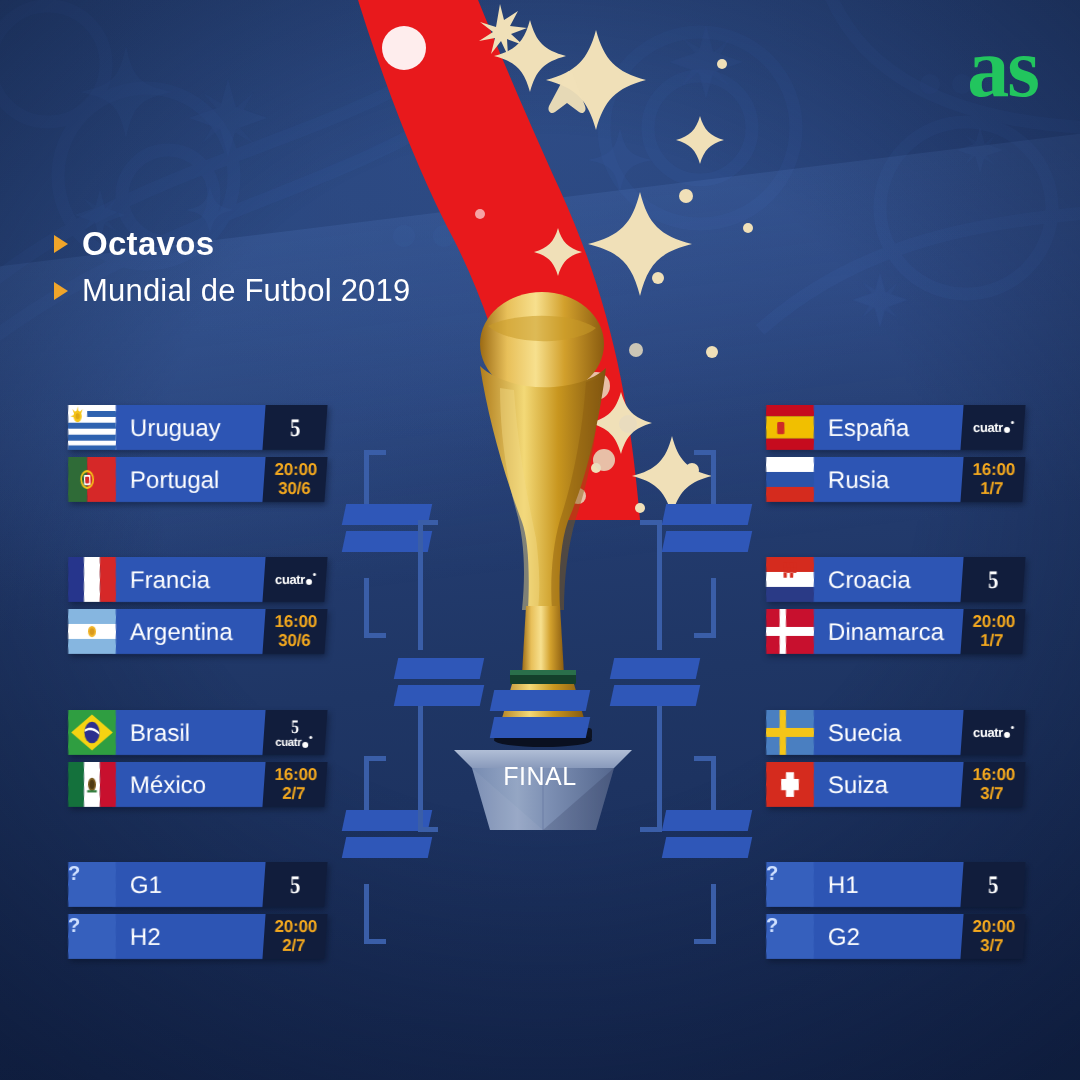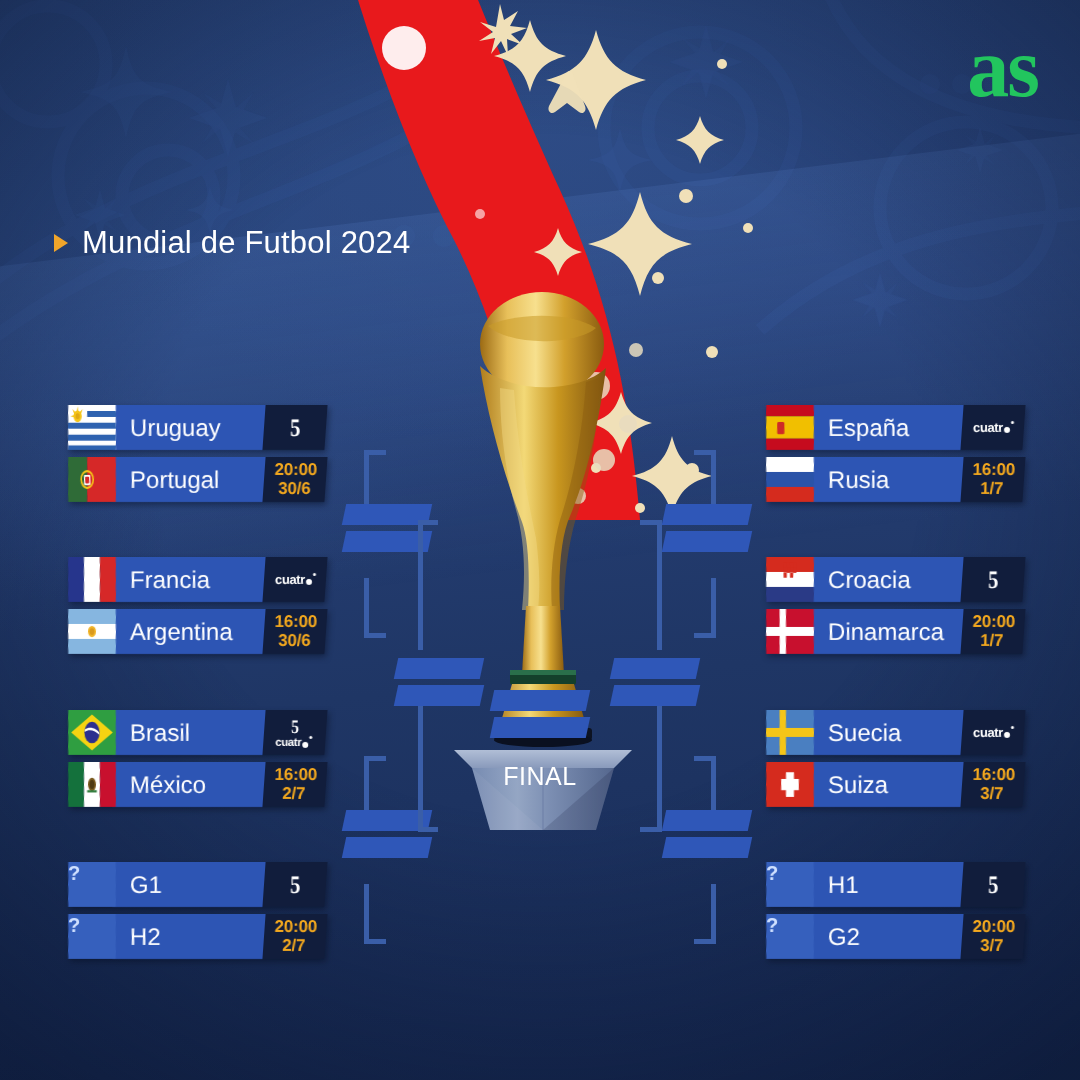--- a/index.html
+++ b/index.html
@@ -283,21 +283,25 @@
   <path d="M125,498 L125,560" stroke="#6d7fa6" stroke-width="2" opacity=".5"></path>
   <path d="M54,498 L125,560 L72,560 Z" fill="#ffffff" opacity=".05"></path>
   <path d="M196,498 L125,560 L178,560 Z" fill="#0b1230" opacity=".16"></path>
 </svg>
 
 <div id="as-logo">as</div>
 
 <div id="heading">
   <div class="head-row">
     <span class="tri"></span>
-    <span class="head-sub">Mundial de Futbol 2024</span>
+    <span class="head-main">Octavos</span>
+  </div>
+  <div class="head-row">
+    <span class="tri"></span>
+    <span class="head-sub">Mundial de Futbol 2019</span>
   </div>
 </div>
 
 <div id="connectors">
 
   <div class="conn">
     <div class="vline" style="left:364px; top:450px; height:60px;"></div>
     <div class="hline" style="left:364px; top:450px; width:22px;"></div>
     <div class="vline" style="left:364px; top:578px; height:60px;"></div>
     <div class="hline" style="left:364px; top:633px; width:22px;"></div>

